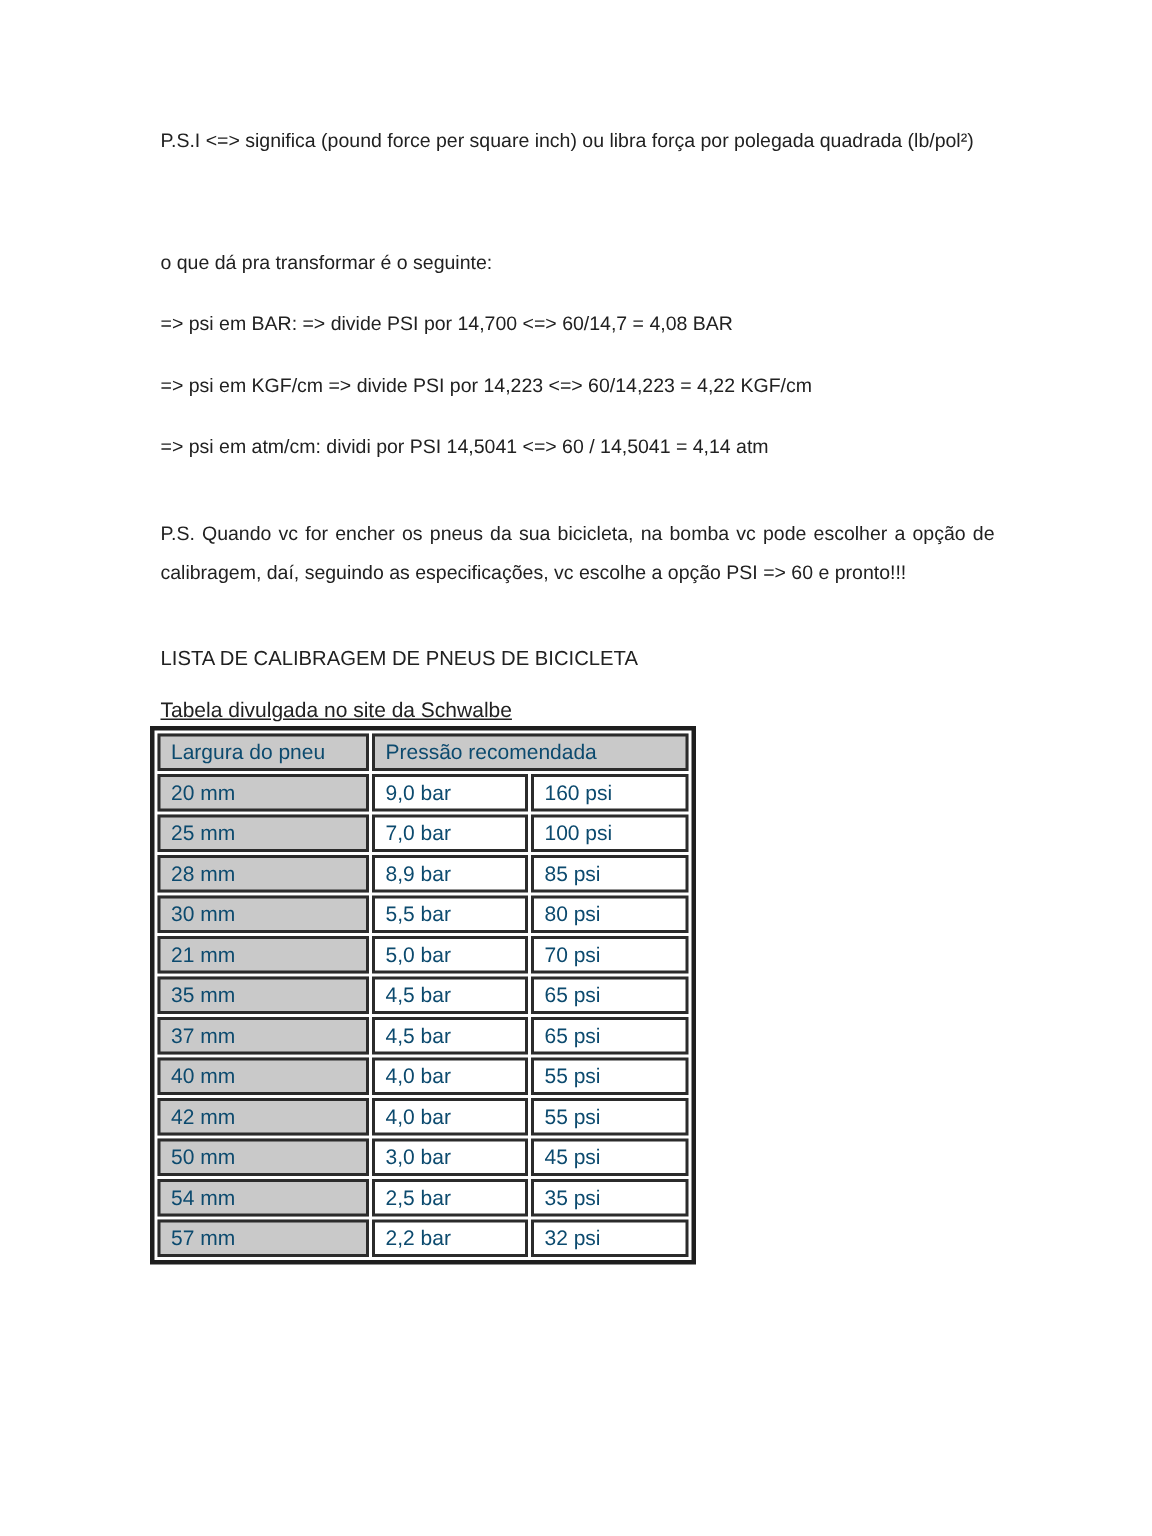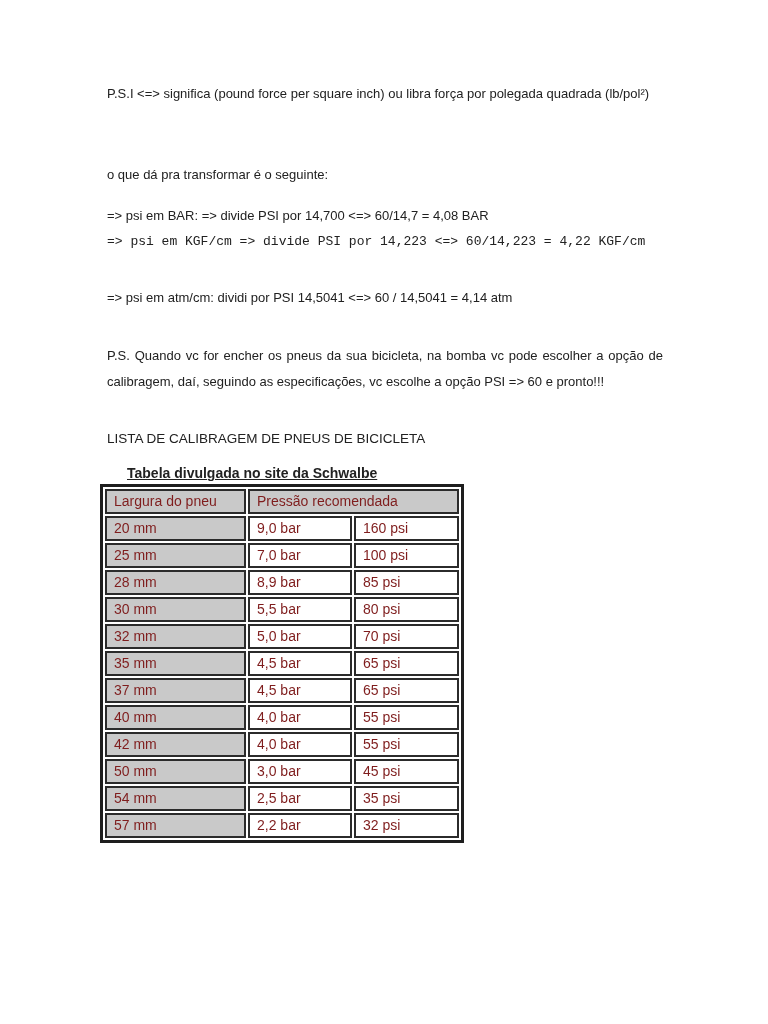--- a/index.html
+++ b/index.html
@@ -25,60 +25,59 @@
     left: 107px;
     margin: 0;
     font-size: 13px;
     line-height: 20px;
     color: #212121;
   }
   .nowrap { white-space: nowrap; }
   #p-psi-def   { top: 84px;  }
   #p-intro     { top: 165px; }
   #p-conv-bar  { top: 206px; }
-  #p-conv-kgf  { top: 232px; font-family: Liberation Mono, monospace; }
+  #p-conv-kgf  { top: 247px; }
   #p-conv-atm  { top: 288px; }
   #p-ps {
     top: 343px;
     width: 556px;
     line-height: 26px;
     text-align: justify;
   }
   #h-lista {
     top: 429px;
     font-weight: normal;
     font-size: 13.5px;
   }
   #h-table-title {
     top: 463px;
-    font-weight: bold;
+    font-weight: normal;
     font-size: 14px;
     text-decoration: underline;
-    margin-left: 20px;
   }
   table.pressure {
     position: absolute;
     left: 100px;
     top: 484px;
     border-collapse: separate;
     border-spacing: 2px;
     background: #ffffff;
     border: 3px solid #1e1e1e;
     table-layout: fixed;
   }
   col.c1 { width: 141px; }
   col.c2 { width: 104px; }
   col.c3 { width: 105px; }
   table.pressure td {
     box-sizing: border-box;
     border: 2px solid #2b2b2b;
     font-size: 14px;
     line-height: 16px;
     padding: 2px 6px 3px 7px;
-    color: #7f1d1d;
+    color: #0c4a6e;
     white-space: nowrap;
     overflow: hidden;
   }
   td.gray  { background: #c9c9c9; }
   td.white { background: #ffffff; }
 </style>
 </head>
 <body>
 
 <div class="page">
@@ -126,21 +125,21 @@
           <td class="gray">28 mm</td>
           <td class="white">8,9 bar</td>
           <td class="white">85 psi</td>
         </tr>
         <tr>
           <td class="gray">30 mm</td>
           <td class="white">5,5 bar</td>
           <td class="white">80 psi</td>
         </tr>
         <tr>
-          <td class="gray">32 mm</td>
+          <td class="gray">21 mm</td>
           <td class="white">5,0 bar</td>
           <td class="white">70 psi</td>
         </tr>
         <tr>
           <td class="gray">35 mm</td>
           <td class="white">4,5 bar</td>
           <td class="white">65 psi</td>
         </tr>
         <tr>
           <td class="gray">37 mm</td>

